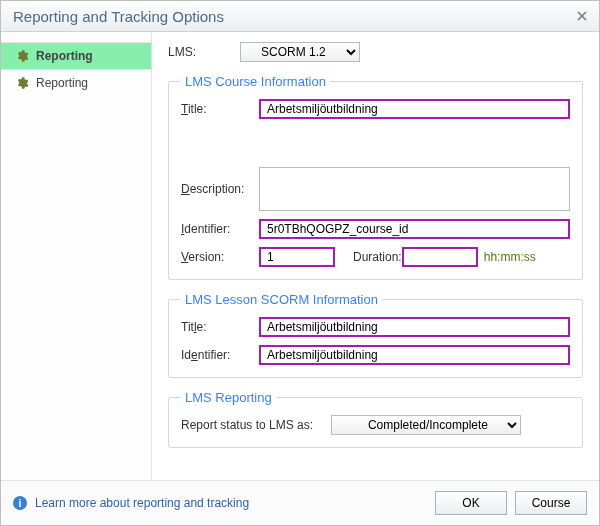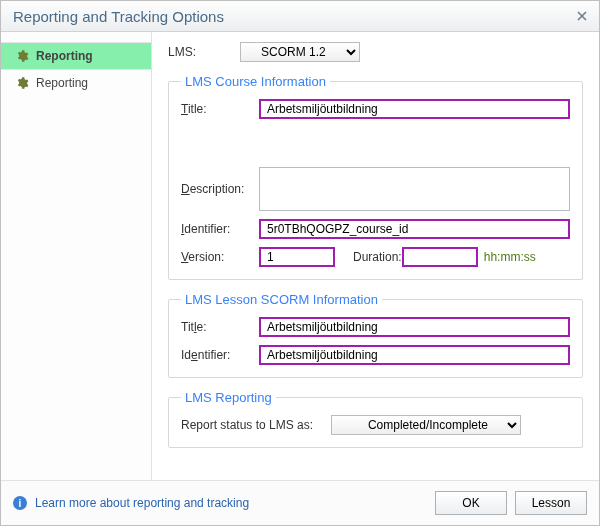--- a/index.html
+++ b/index.html
@@ -133,17 +133,17 @@
     </div>
   </div>
 
   <div class="footer">
     <div class="learn">
       <span class="info-icon">i</span>
       <span>Learn more about reporting and tracking</span>
     </div>
     <div class="buttons">
       <button class="win">OK</button>
-      <button class="win">Lesson</button>
+      <button class="win">Course</button>
     </div>
   </div>
 
 </div>
 
 </body></html>

